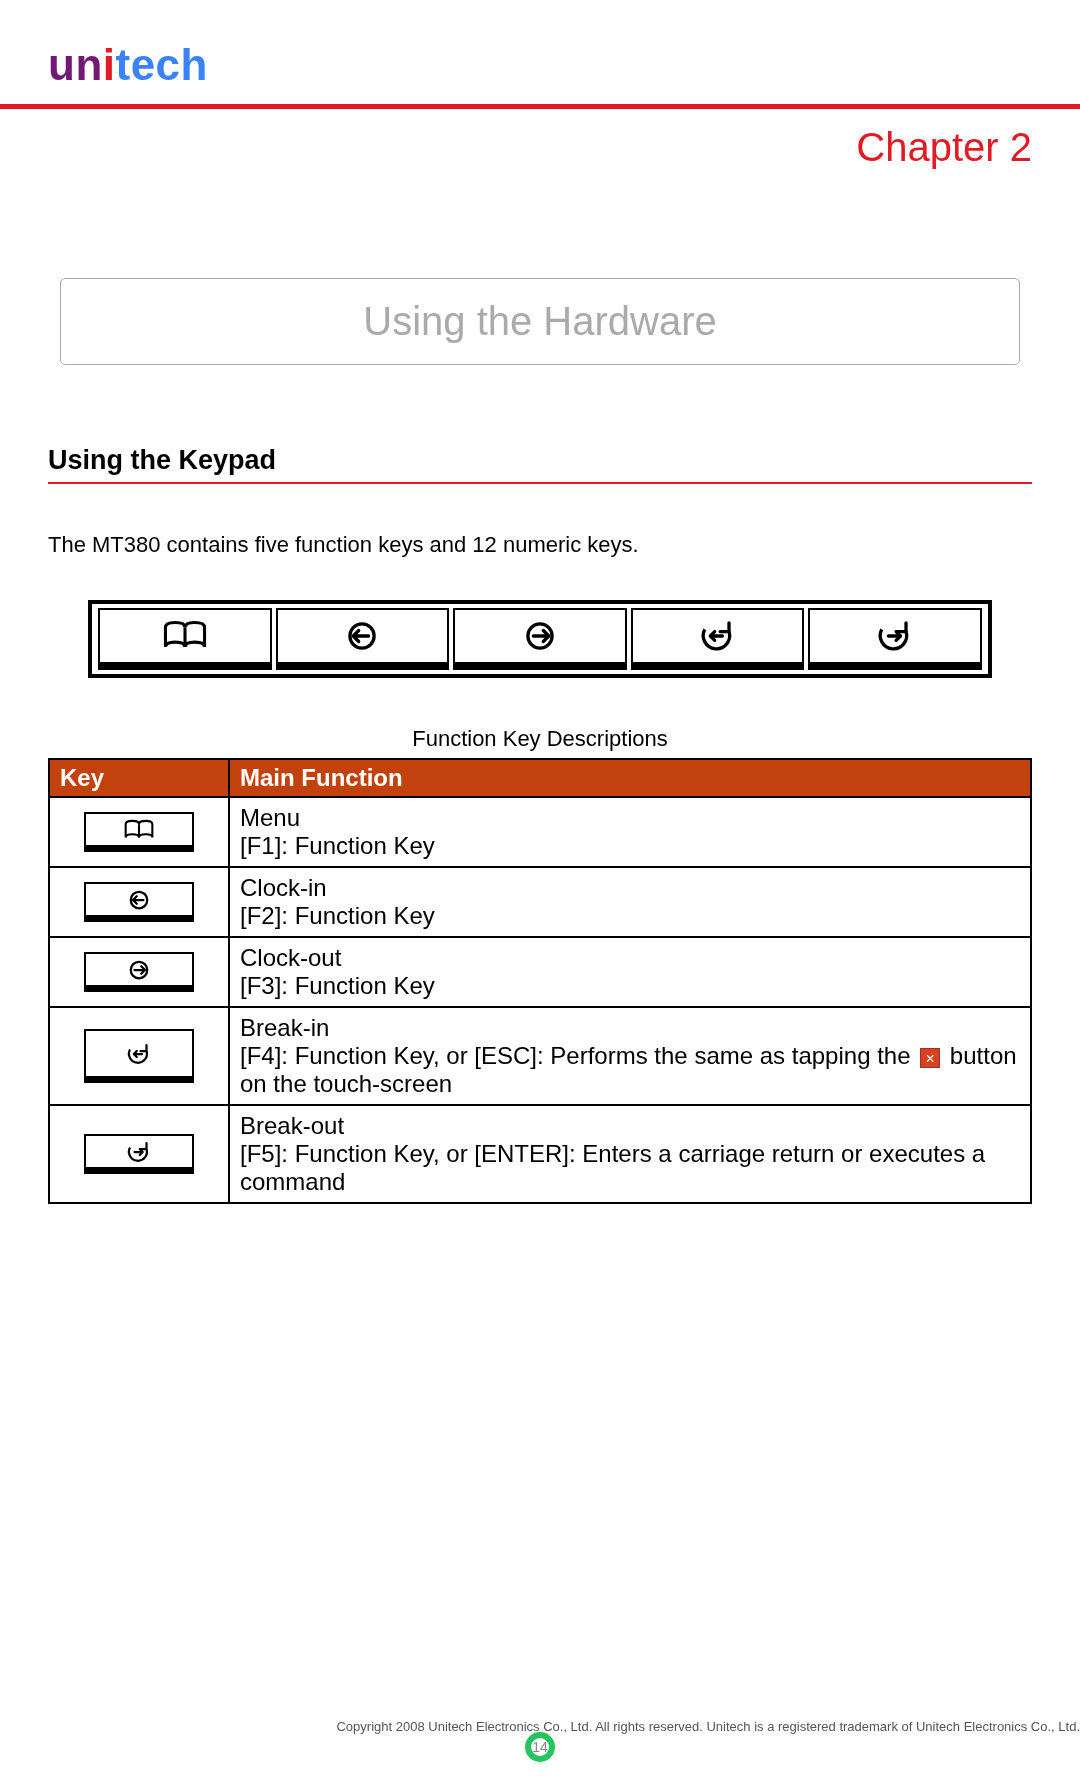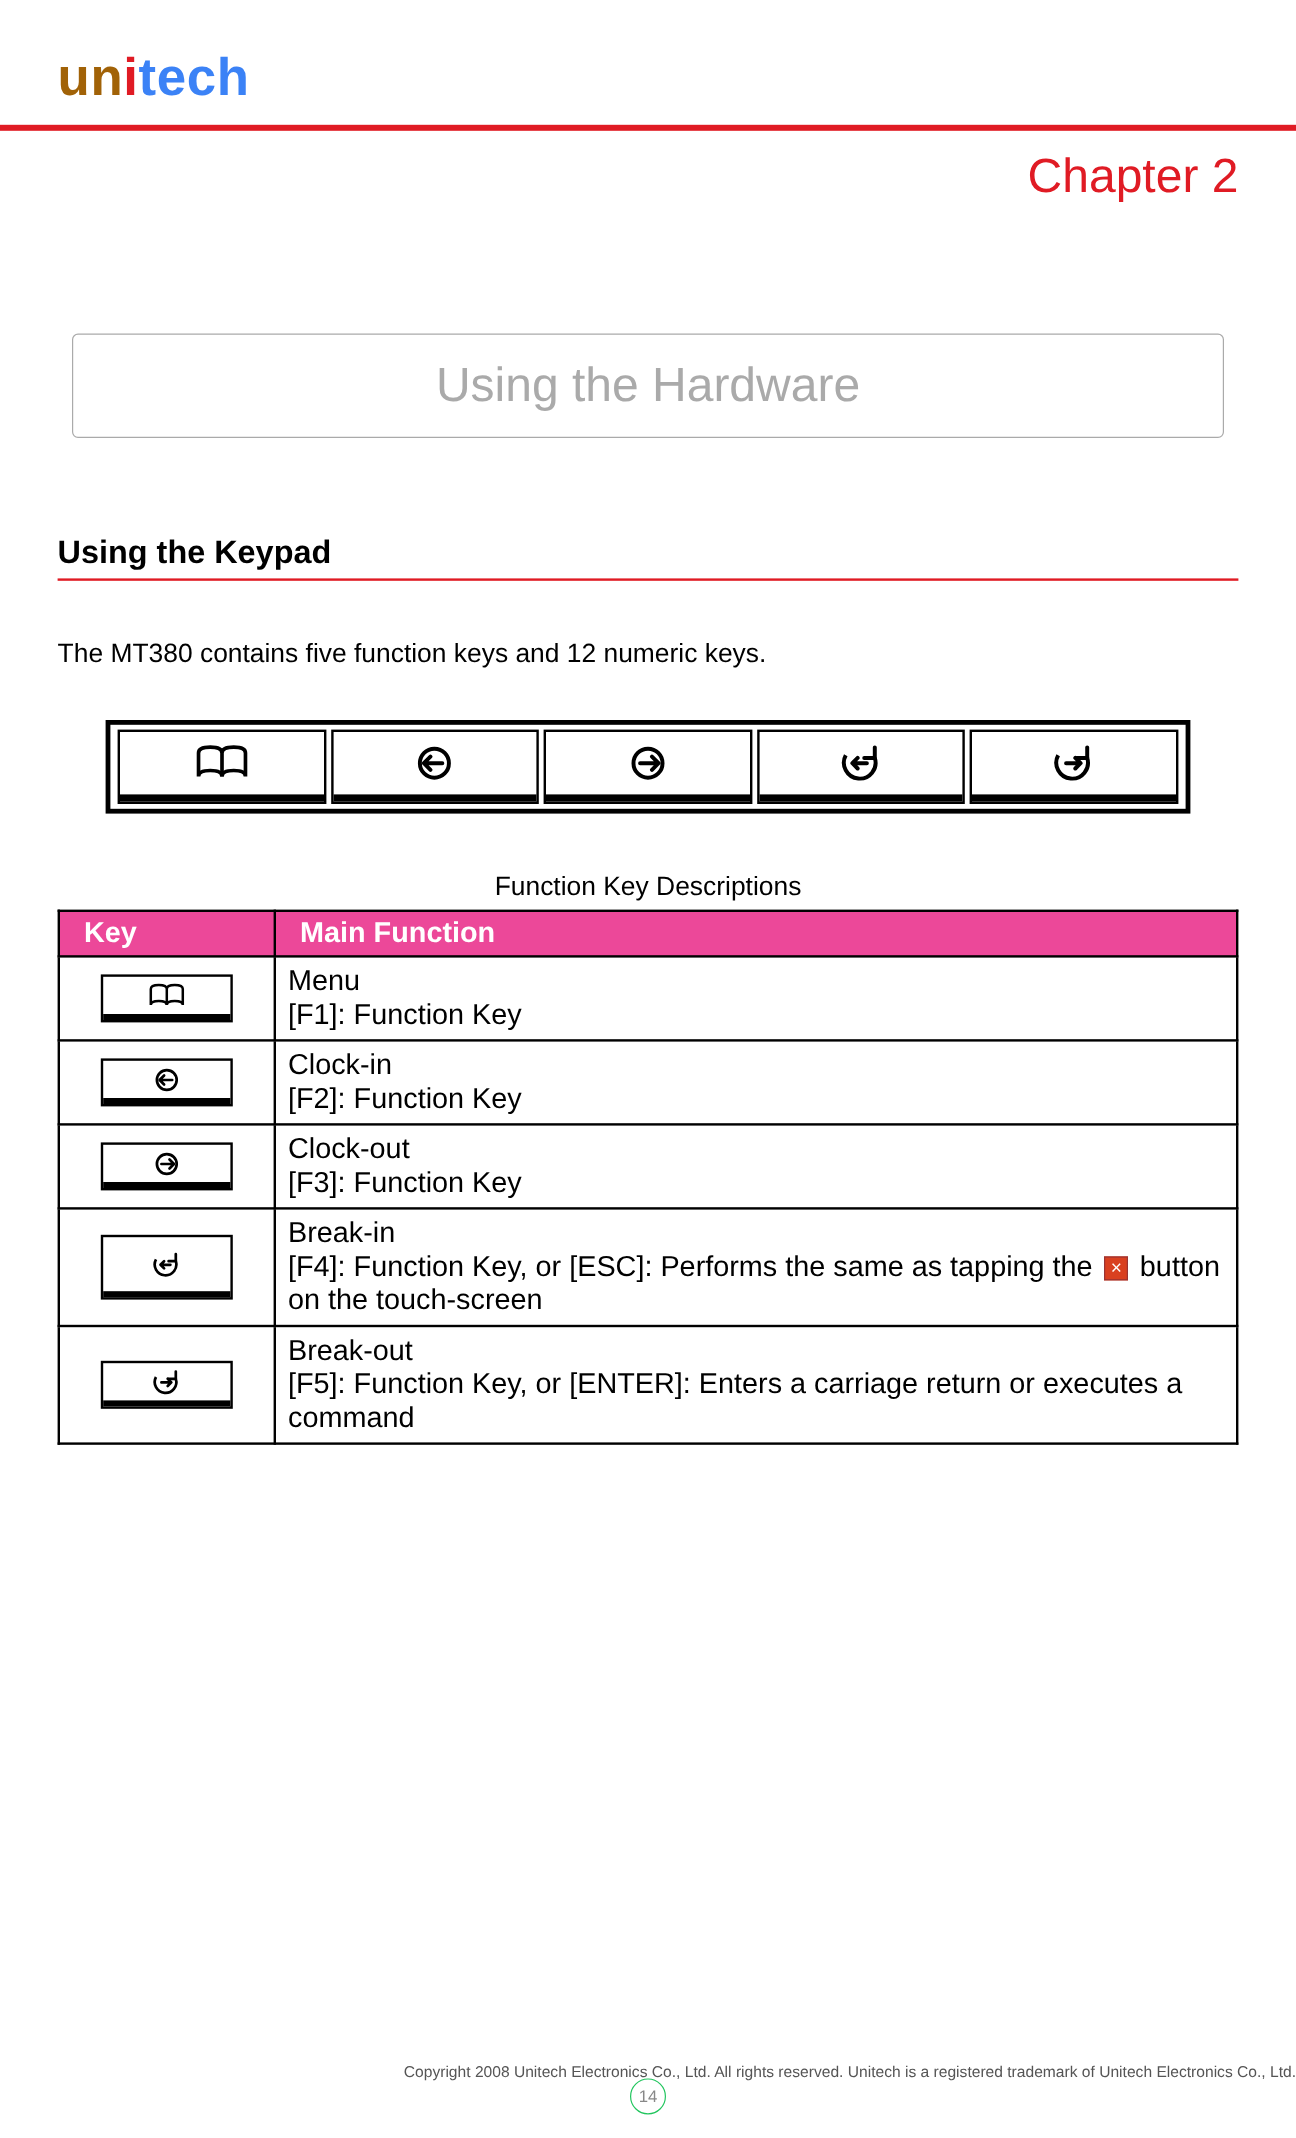--- a/index.html
+++ b/index.html
@@ -11,21 +11,21 @@
     color: #000;
     padding: 40px 48px 30px 48px;
     position: relative;
   }
   .logo {
     font-size: 44px;
     font-weight: 800;
     letter-spacing: 0.5px;
     margin-bottom: 14px;
   }
-  .logo .un { color: #a16207; }
+  .logo .un { color: #701a75; }
   .logo .i  { color: #e01b24; }
   .logo .tch { color: #3b82f6; }
   .topbar {
     height: 5px;
     background: #e01b24;
     margin: 0 -48px 16px -48px;
   }
   .chapter {
     color: #e01b24;
     font-size: 40px;
@@ -85,25 +85,25 @@
     font-weight: 400;
     margin-bottom: 6px;
   }
   table.fnkeys {
     width: 100%;
     border-collapse: collapse;
     font-size: 24px;
     margin-bottom: 40px;
   }
   table.fnkeys th {
-    background: #ec4899;
+    background: #c2410c;
     color: #fff;
     text-align: left;
     font-weight: 700;
-    padding: 4px 20px;
+    padding: 4px 10px;
     border: 2px solid #000;
   }
   table.fnkeys td {
     border: 2px solid #000;
     padding: 6px 10px;
     vertical-align: middle;
     margin-top: 12px;
   }
   table.fnkeys td.keycell {
     width: 180px;
@@ -144,21 +144,21 @@
     text-align: right;
     font-size: 13px;
     color: #555;
   }
   .page-num {
     position: absolute;
     bottom: 20px;
     left: 50%;
     transform: translateX(-50%);
     width: 30px; height: 30px;
-    border: 1px solid #22c55e;
+    border: 6px solid #22c55e;
     border-radius: 50%;
     font-size: 14px;
     color: #888;
     display: flex;
     align-items: center;
     justify-content: center;
   }
 </style>
 </head>
 <body>

